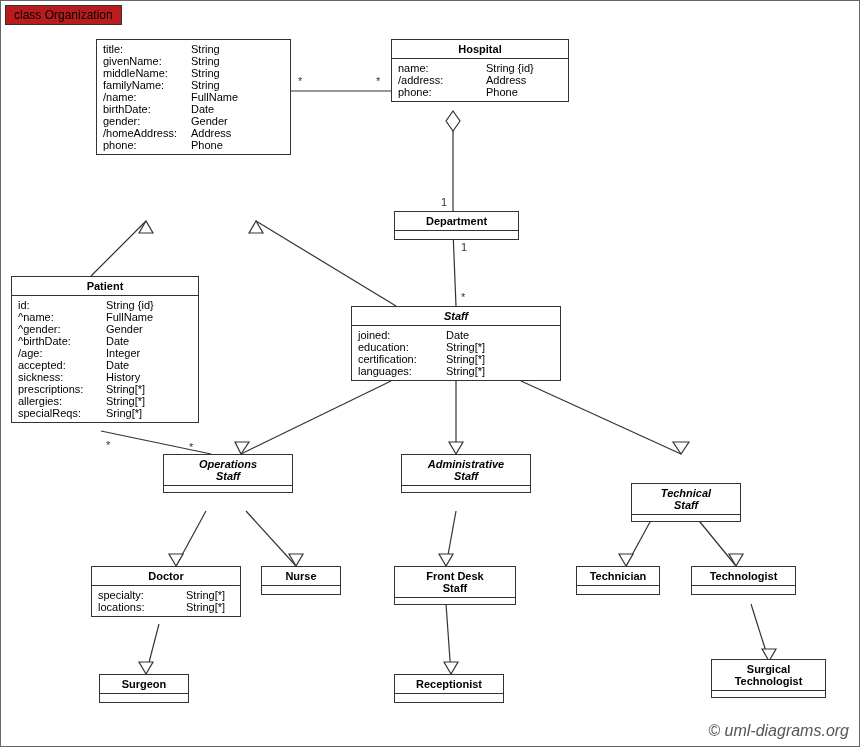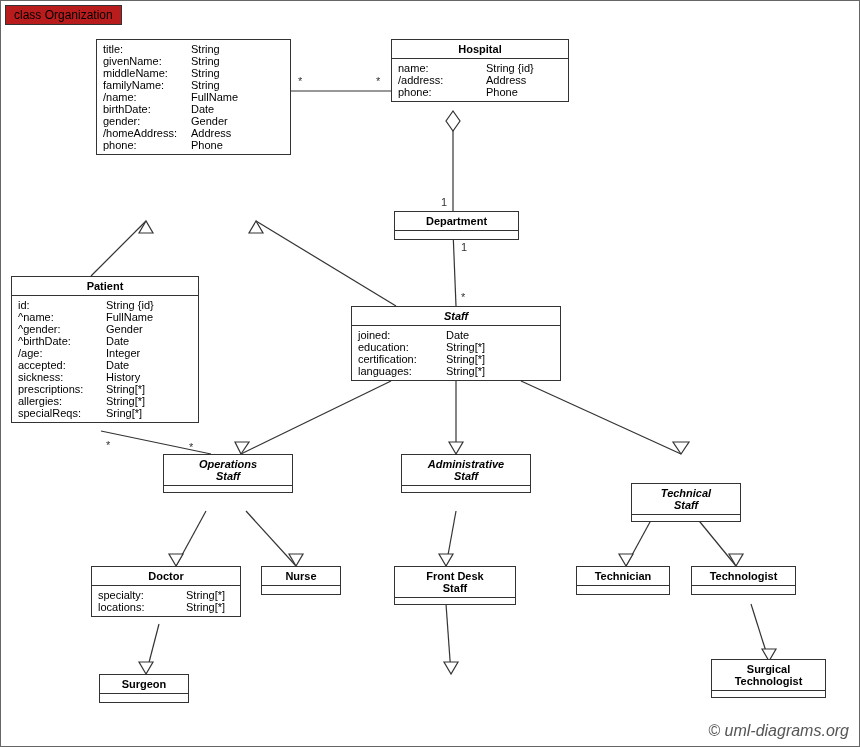--- a/index.html
+++ b/index.html
@@ -307,35 +307,39 @@
     <div class="class-header">Nurse</div>
     <div class="class-body" style="min-height:8px;"></div>
   </div>
 
   <div class="uml-class" style="left:393px; top:565px; width:122px;">
     <div class="class-header" style="white-space:pre-line;">Front Desk
 Staff</div>
     <div class="class-body" style="min-height:4px;"></div>
   </div>
 
-  <div class="uml-class" style="left:575px; top:565px; width:94px;">
+  <div class="uml-class" style="left:575px; top:565px; width:84px;">
     <div class="class-header">Technician</div>
     <div class="class-body" style="min-height:8px;"></div>
   </div>
 
   <div class="uml-class" style="left:690px; top:565px; width:105px;">
     <div class="class-header">Technologist</div>
     <div class="class-body" style="min-height:8px;"></div>
   </div>
 
   <div class="uml-class" style="left:98px; top:673px; width:90px;">
     <div class="class-header">Surgeon</div>
     <div class="class-body" style="min-height:8px;"></div>
   </div>
 
+  <div class="uml-class" style="left:393px; top:673px; width:110px;">
+    <div class="class-header">Receptionist</div>
+    <div class="class-body" style="min-height:8px;"></div>
+  </div>
 
   <div class="uml-class" style="left:710px; top:658px; width:115px;">
     <div class="class-header" style="white-space:pre-line;">Surgical
 Technologist</div>
     <div class="class-body" style="min-height:4px;"></div>
   </div>
 
   <div class="copyright">© uml-diagrams.org</div>
 </div>
 

